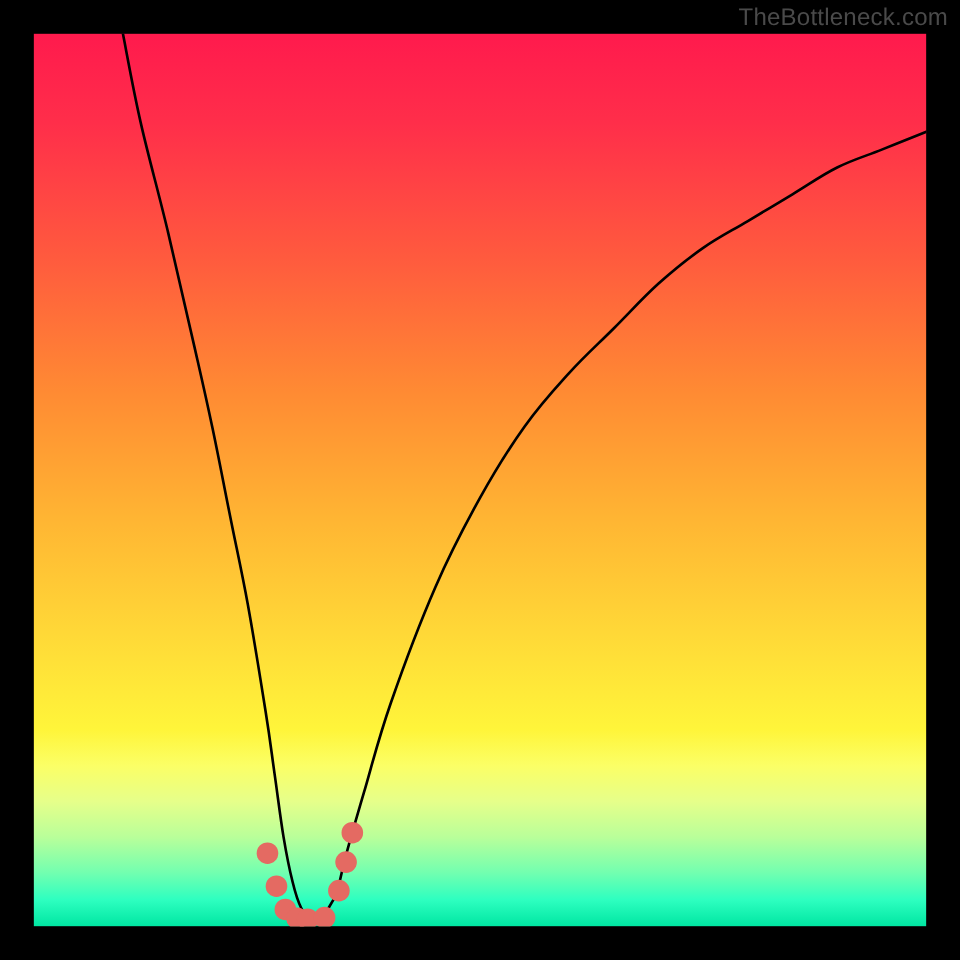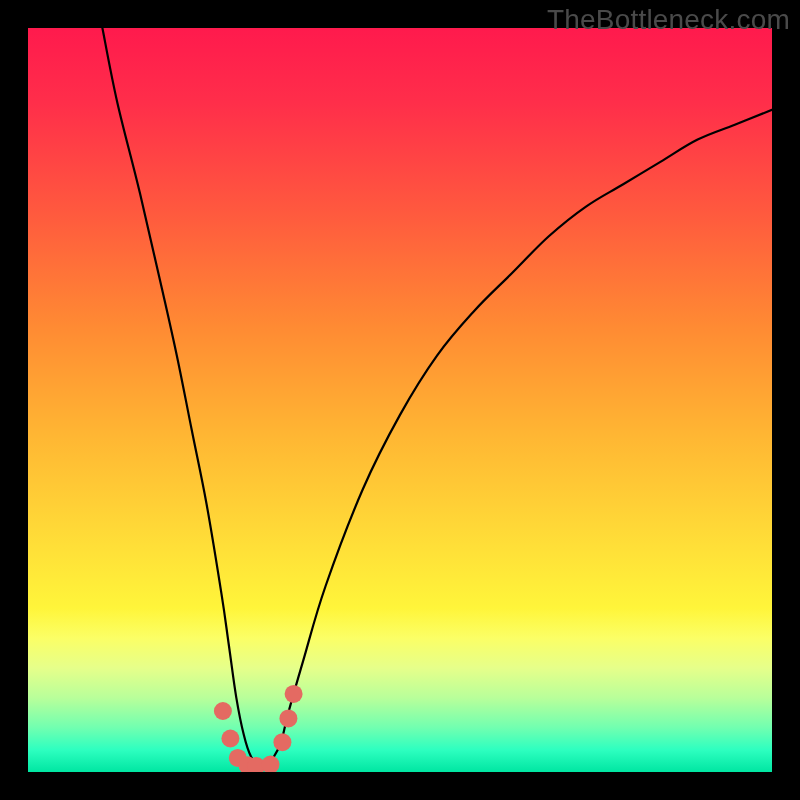--- a/index.html
+++ b/index.html
@@ -24,21 +24,21 @@
     left: 0;
     top: 0;
     width: 744px;
     height: 744px;
   }
   .watermark {
     position: absolute;
     top: 4px;
     right: 10px;
     color: #4a4a4a;
-    font-size: 28px;
+    font-size: 20px;
     font-weight: 500;
     letter-spacing: 0.2px;
     user-select: none;
   }
 </style>
 </head>
 <body>
 
 <div class="frame">
   <svg class="plot" viewBox="0 0 744 744" preserveAspectRatio="none">

